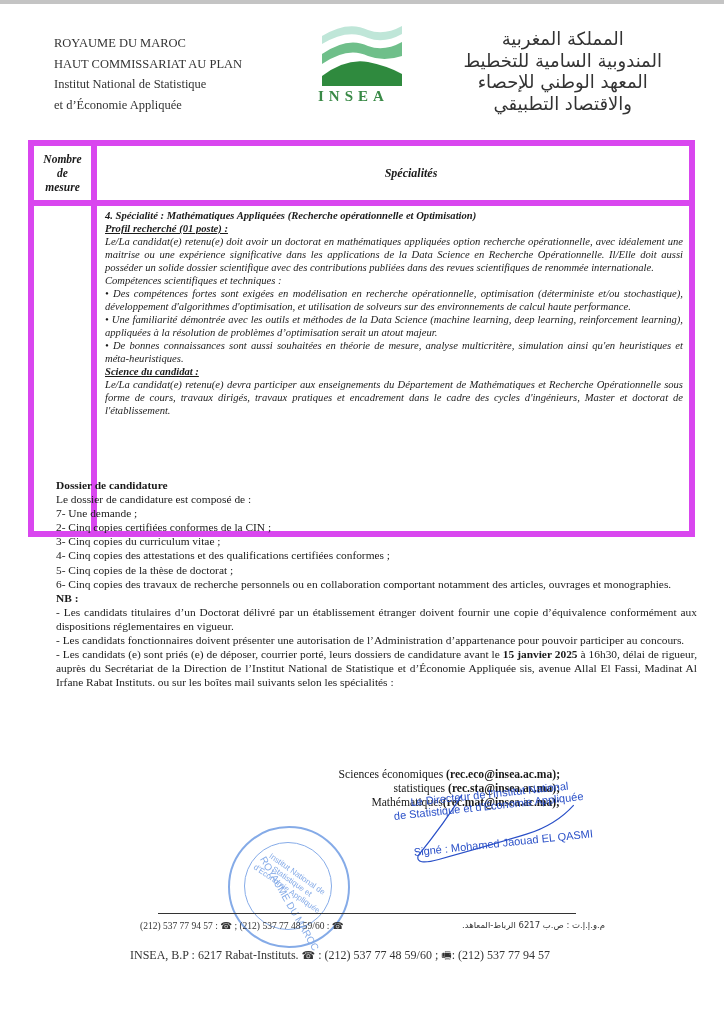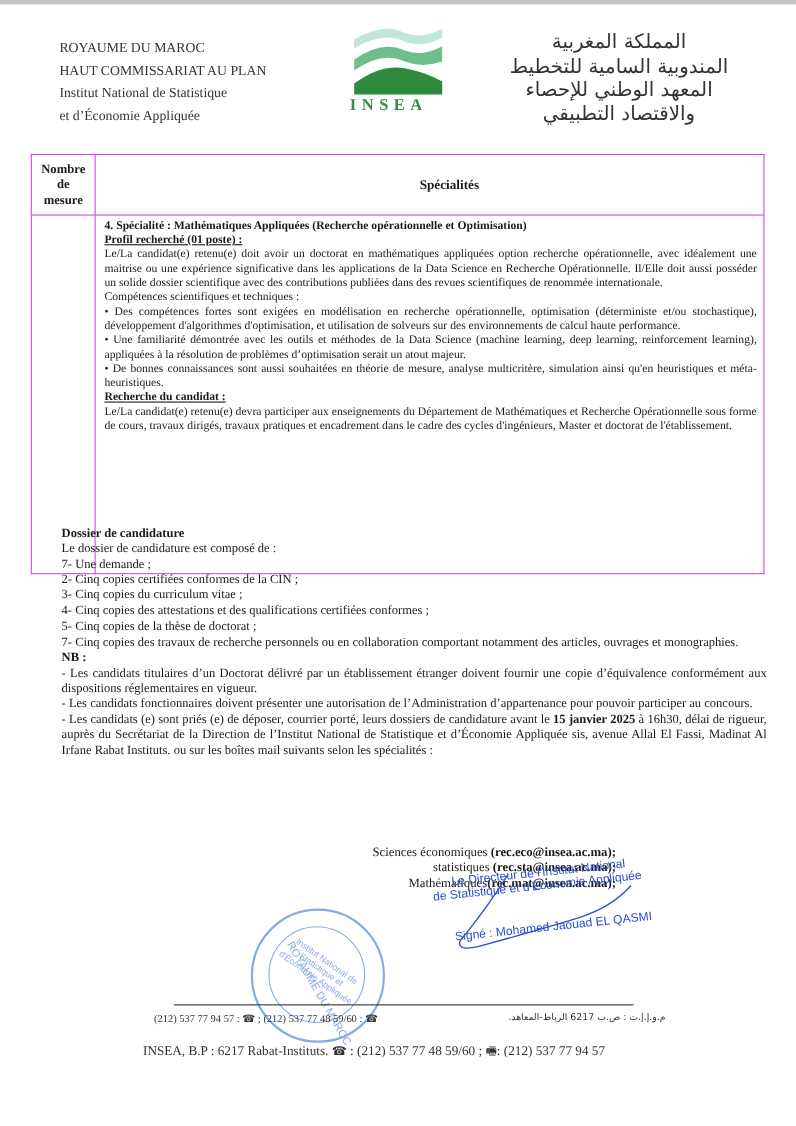--- a/index.html
+++ b/index.html
@@ -4,21 +4,21 @@
 <style>
   html, body { margin:0; padding:0; }
   body { width:724px; height:1024px; background:#fff; position:relative; overflow:hidden;
          font-family:"Liberation Serif", serif; color:#1a1a1a; }
   .topedge { position:absolute; left:0; top:0; width:724px; height:4px; background:#8a8a8a; opacity:.5; }
   .hdr-left { position:absolute; left:54px; top:33px; font-size:12.5px; line-height:20.5px; color:#333; }
   .hdr-right { position:absolute; right:62px; top:28px; font-size:18px; line-height:21.5px; color:#333; text-align:center; direction:rtl; font-family:"DejaVu Sans", sans-serif; }
   .logo { position:absolute; left:318px; top:22px; width:88px; height:100px; }
   .logo-text { position:absolute; left:0; top:66px; width:88px; text-align:left; font-family:Liberation Serif, serif; font-size:15px; letter-spacing:5px; color:#3a8a47; font-weight:bold; }
   table.spec { position:absolute; left:28px; top:140px; width:667px; border-collapse:collapse; font-size:11px; }
-  table.spec td, table.spec th { border:1px solid #d946ef; }
+  table.spec td, table.spec th { border:6px solid #d946ef;font-style:italic; }
   th.nb { width:55px; height:52px; font-weight:bold; font-size:11.5px; line-height:14px; text-align:center; }
   th.sp { font-weight:bold; font-size:12px; text-align:center;padding-left:37px; }
   td.spec-body { padding:3px 6px 4px 8px; line-height:13px; font-size:10.6px; text-align:justify; vertical-align:top; height:318px; }
   .bold { font-weight:bold; }
   .ul { font-weight:bold; text-decoration:underline; }
   .dossier { position:absolute; left:56px; top:478px; width:641px; font-size:11.4px; line-height:14.1px; text-align:justify; }
   .emails { position:absolute; left:200px; top:768px; width:360px; text-align:right; font-size:11.6px; line-height:14px; }
   .sig { position:absolute; left:392px; top:798px; width:240px; color:#2a50c8; font-family:"Liberation Sans", sans-serif; font-size:11px; transform:rotate(-6deg); transform-origin:left top; }
   .sig .l1 { margin-left:18px; }
   .sig .l3 { margin-top:26px; margin-left:16px; }
@@ -73,36 +73,36 @@
   <tr>
     <td></td>
     <td class="spec-body">
       <div class="bold">4. Spécialité : Mathématiques Appliquées (Recherche opérationnelle et Optimisation)</div>
       <div class="ul">Profil recherché (01 poste) :</div>
       <div>Le/La candidat(e) retenu(e) doit avoir un doctorat en mathématiques appliquées option recherche opérationnelle, avec idéalement une maitrise ou une expérience significative dans les applications de la Data Science en Recherche Opérationnelle. Il/Elle doit aussi posséder un solide dossier scientifique avec des contributions publiées dans des revues scientifiques de renommée internationale.</div>
       <div>Compétences scientifiques et techniques :</div>
       <div>• Des compétences fortes sont exigées en modélisation en recherche opérationnelle, optimisation (déterministe et/ou stochastique), développement d'algorithmes d'optimisation, et utilisation de solveurs sur des environnements de calcul haute performance.</div>
       <div>• Une familiarité démontrée avec les outils et méthodes de la Data Science (machine learning, deep learning, reinforcement learning), appliquées à la résolution de problèmes d’optimisation serait un atout majeur.</div>
       <div>• De bonnes connaissances sont aussi souhaitées en théorie de mesure, analyse multicritère, simulation ainsi qu'en heuristiques et méta-heuristiques.</div>
-      <div class="ul">Recherche du candidat :</div>
+      <div class="ul">Science du candidat :</div>
       <div>Le/La candidat(e) retenu(e) devra participer aux enseignements du Département de Mathématiques et Recherche Opérationnelle sous forme de cours, travaux dirigés, travaux pratiques et encadrement dans le cadre des cycles d'ingénieurs, Master et doctorat de l'établissement.</div>
     </td>
   </tr>
 </tbody>
   </table>
 
 <div class="dossier">
   <div class="bold">Dossier de candidature</div>
   <div>Le dossier de candidature est composé de :</div>
   <div>7- Une demande ;</div>
   <div>2- Cinq copies certifiées conformes de la CIN ;</div>
   <div>3- Cinq copies du curriculum vitae ;</div>
   <div>4- Cinq copies des attestations et des qualifications certifiées conformes ;</div>
   <div>5- Cinq copies de la thèse de doctorat ;</div>
-  <div>7- Cinq copies des travaux de recherche personnels ou en collaboration comportant notamment des articles, ouvrages et monographies.</div>
+  <div>6- Cinq copies des travaux de recherche personnels ou en collaboration comportant notamment des articles, ouvrages et monographies.</div>
   <div class="bold">NB :</div>
   <div>- Les candidats titulaires d’un Doctorat délivré par un établissement étranger doivent fournir une copie d’équivalence conformément aux dispositions réglementaires en vigueur.</div>
   <div>- Les candidats fonctionnaires doivent présenter une autorisation de l’Administration d’appartenance pour pouvoir participer au concours.</div>
   <div><span>- Les candidats (e) sont priés (e) de déposer, courrier porté, leurs dossiers de candidature avant le </span><span class="bold">15 janvier 2025</span><span> à 16h30, délai de rigueur, auprès du Secrétariat de la Direction de l’Institut National de Statistique et d’Économie Appliquée sis, avenue Allal El Fassi, Madinat Al Irfane Rabat Instituts. ou sur les boîtes mail suivants selon les spécialités :</span></div>
 </div>
 
 <div class="emails">
   <div><span>Sciences économiques </span><span class="bold">(rec.eco@insea.ac.ma);</span></div>
   <div><span>statistiques </span><span class="bold">(rec.sta@insea.ac.ma);</span></div>
   <div><span>Mathématiques</span><span class="bold">(rec.mat@insea.ac.ma);</span></div>

